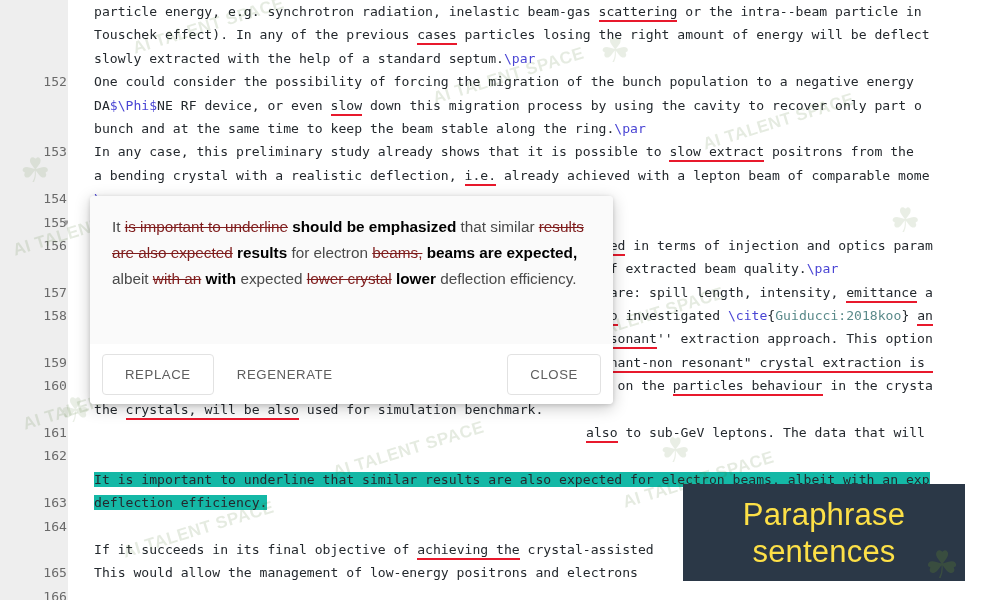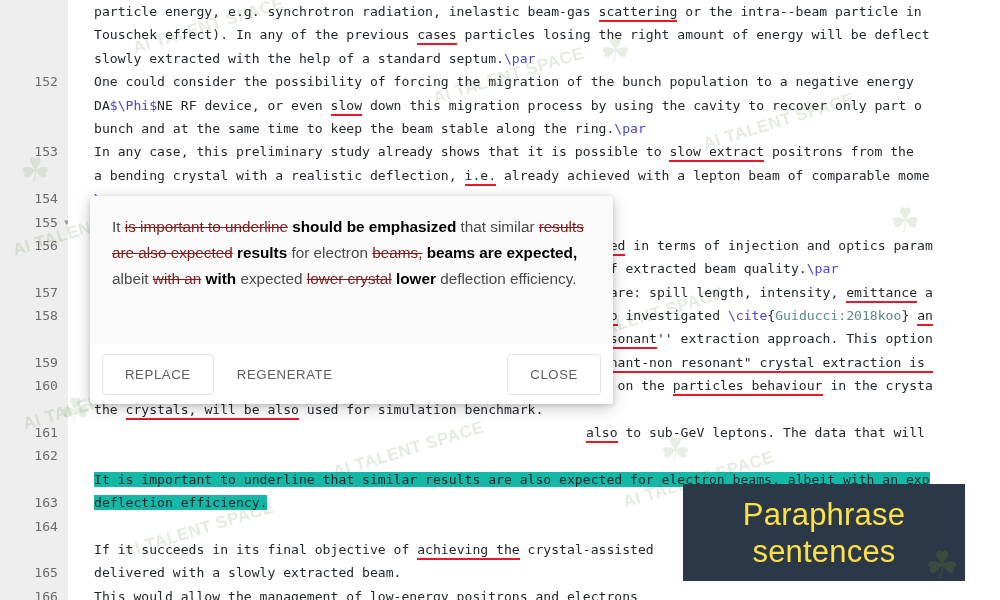--- a/index.html
+++ b/index.html
@@ -54,21 +54,21 @@
     flex: 0 0 68px;
     background: #eeeeee;
     padding-top: 0px;
     color: #6a6a6a;
     user-select: none;
   }
   .gutter-line {
     height: 23.4px;
     line-height: 23.4px;
     text-align: right;
-    padding-right: 10px;
+    padding-right: 1px;
     position: relative;
     font-size: 13.1px;
   }
   .fold {
     position: absolute;
     right: -1px; top: 0;
     width: 10px;
     font-size: 8px;
     color: #999;
     line-height: 23.4px;
@@ -239,21 +239,20 @@
       <div class="code-line" style="padding-left:492px;"><span class="u">esonant-non resonant" crystal extraction is </span></div>
       <div class="code-line" style="padding-left:492px;">lly on the <span class="u">particles behaviour</span> in the crysta</div>
       <div class="code-line">the <span class="u">crystals, will be also</span> used for simulation benchmark.</div>
 
       <div class="code-line" style="padding-left:492px;"><span class="u">also</span> to sub-GeV leptons. The data that will </div>
       <div class="code-line"></div>
       <div class="code-line"><span class="sel">It is important to underline that similar results are also expected for electron <span class="u">beams,</span> albeit with an exp</span></div>
       <div class="code-line"><span class="sel">deflection efficiency.</span></div>
       <div class="code-line"></div>
       <div class="code-line">If it succeeds in its final objective of <span class="u">achieving the</span> crystal-assisted <span style="color:#24292e">                        </span>eV</div>
-      <div class="code-line">delivered with a slowly extracted beam.</div>
       <div class="code-line">This would allow the management of low-energy positrons and electrons </div>
 
     </div>
   </div>
 
   <div class="watermarks">
     <div class="wm wm-text" style="left:130px; top:16px; transform:rotate(-17deg);">AI TALENT SPACE</div>
     <div class="wm wm-text" style="left:430px; top:66px; transform:rotate(-17deg);">AI TALENT SPACE</div>
     <div class="wm wm-text" style="left:700px; top:112px; transform:rotate(-17deg);">AI TALENT SPACE</div>
     <div class="wm wm-text" style="left:10px; top:218px; transform:rotate(-17deg);">AI TALENT SPACE</div>

